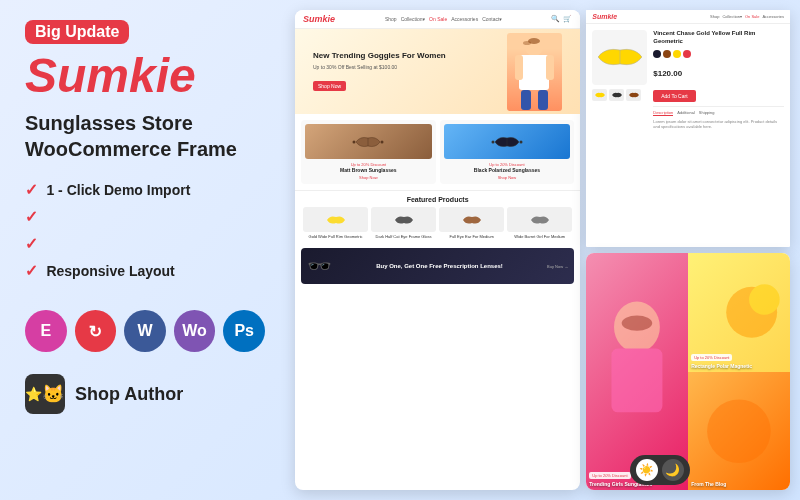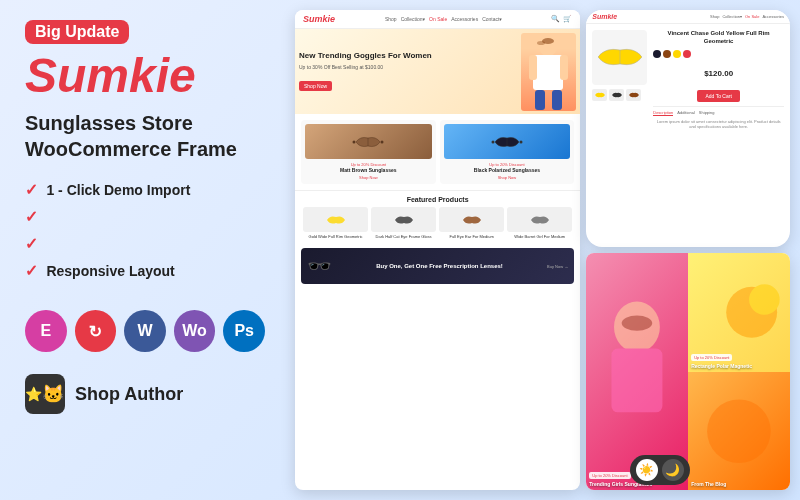--- a/index.html
+++ b/index.html
@@ -150,25 +150,24 @@
 
     .mockup-right {
       flex: 1;
       display: flex;
       flex-direction: column;
       gap: 6px;
     }
 
     .mockup-right-top {
       background: white;
-      border-radius: 16px;
+      border-radius: 1px;
       overflow: hidden;
       box-shadow: 0 4px 15px rgba(0,0,0,0.15);
       flex: 1;
-      text-align: center;
     }
 
     .mockup-right-bottom {
       background: white;
       border-radius: 8px;
       overflow: hidden;
       box-shadow: 0 4px 15px rgba(0,0,0,0.15);
       flex: 1;
     }
 
@@ -209,21 +208,21 @@
       color: #666;
     }
 
     
     .mockup-hero {
       background: linear-gradient(135deg, #fff9e6 0%, #ffe0b2 100%);
       height: 85px;
       display: flex;
       align-items: center;
       justify-content: space-between;
-      padding: 6px 4px;
+      padding: 6px 18px;
       position: relative;
       overflow: hidden;
     }
 
     .hero-text {
       z-index: 2;
     }
 
     .hero-text h2 {
       font-size: 8px;

